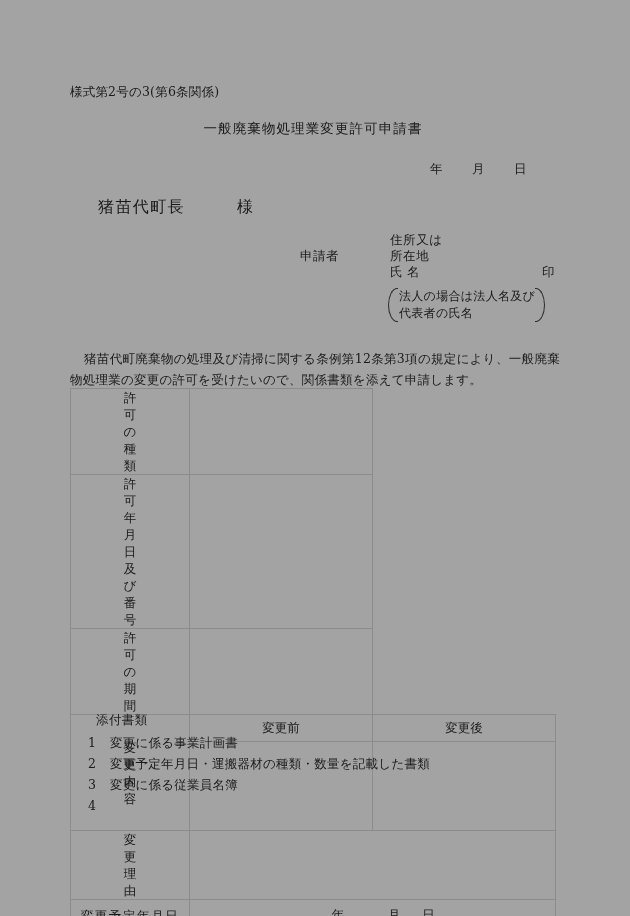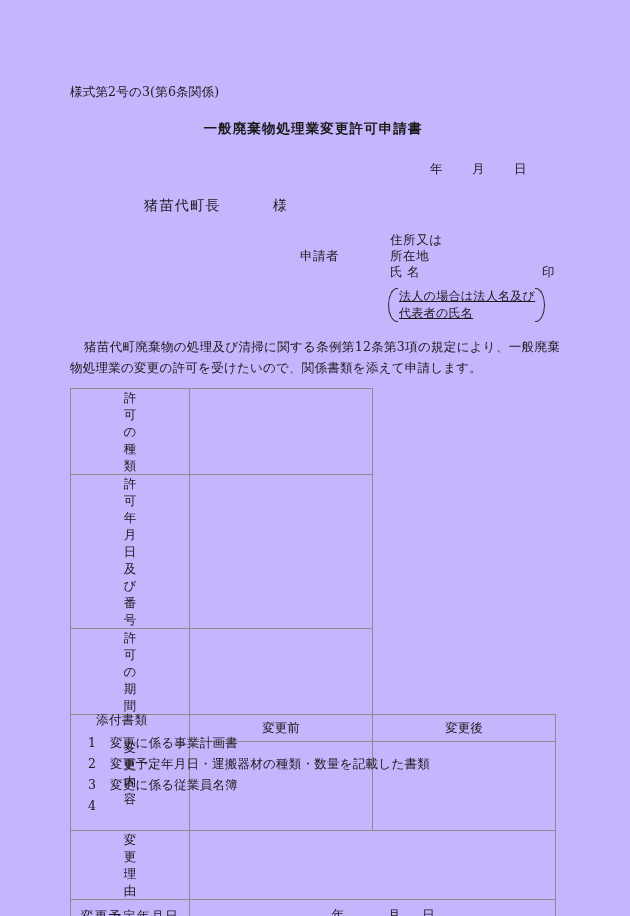--- a/index.html
+++ b/index.html
@@ -11,63 +11,61 @@
     width: 630px;
     height: 916px;
     position: relative;
     font-family: "DejaVu Serif", "Liberation Serif", serif;
     color: #1a1a1a;
     overflow: hidden;
   }
   .page {
     position: absolute;
     inset: 0;
-    background: #c4b5fd;
+    background: #a3a3a3;
   }
 
   
   .form-number {
     position: absolute;
     left: 70px;
     top: 84px;
     font-size: 12.5px;
     letter-spacing: 0.2px;
     white-space: nowrap;
   }
   .doc-title {
     position: absolute;
     left: 0;
     right: 4px;
     top: 120px;
     text-align: center;
     font-size: 13.5px;
     letter-spacing: 1.1px;
-    font-weight: bold;
   }
 
   
   .date-line {
     position: absolute;
     left: 430px;
     top: 161px;
     font-size: 12.5px;
     letter-spacing: 0.2px;
   }
   .date-line span { display: inline-block; }
   .date-line .u-year { width: 42px; }
   .date-line .u-month { width: 42px; }
 
   
   .addressee {
     position: absolute;
     left: 98px;
     top: 197px;
-    font-size: 14px;
+    font-size: 16px;
     letter-spacing: 1.4px;
-    margin-left: 46px;
   }
   .addressee .sama {
     display: inline-block;
     margin-left: 52px;
     letter-spacing: 0;
   }
 
   
   .applicant {
     position: absolute;
@@ -137,33 +135,32 @@
     border-right: none;
     border-radius: 14px 0 0 14px / 26px 0 0 26px;
   }
   .brk-r::before {
     right: 2px;
     border-left: none;
     border-radius: 0 14px 14px 0 / 0 26px 26px 0;
   }
   .corp-lines {
     padding: 1px 2px 1px 3px;
-    text-decoration: underline;
   }
   .corp-lines div {
     line-height: 17px;
     white-space: nowrap;
     letter-spacing: 0.3px;
   }
 
   
   .body-para {
     position: absolute;
     left: 70px;
-    top: 336px;
+    top: 348px;
     width: 490px;
     font-size: 12.5px;
     line-height: 21px;
     text-indent: 14px;
     letter-spacing: 0.25px;
     text-align: justify;
   }
 
   
   .form-table {

